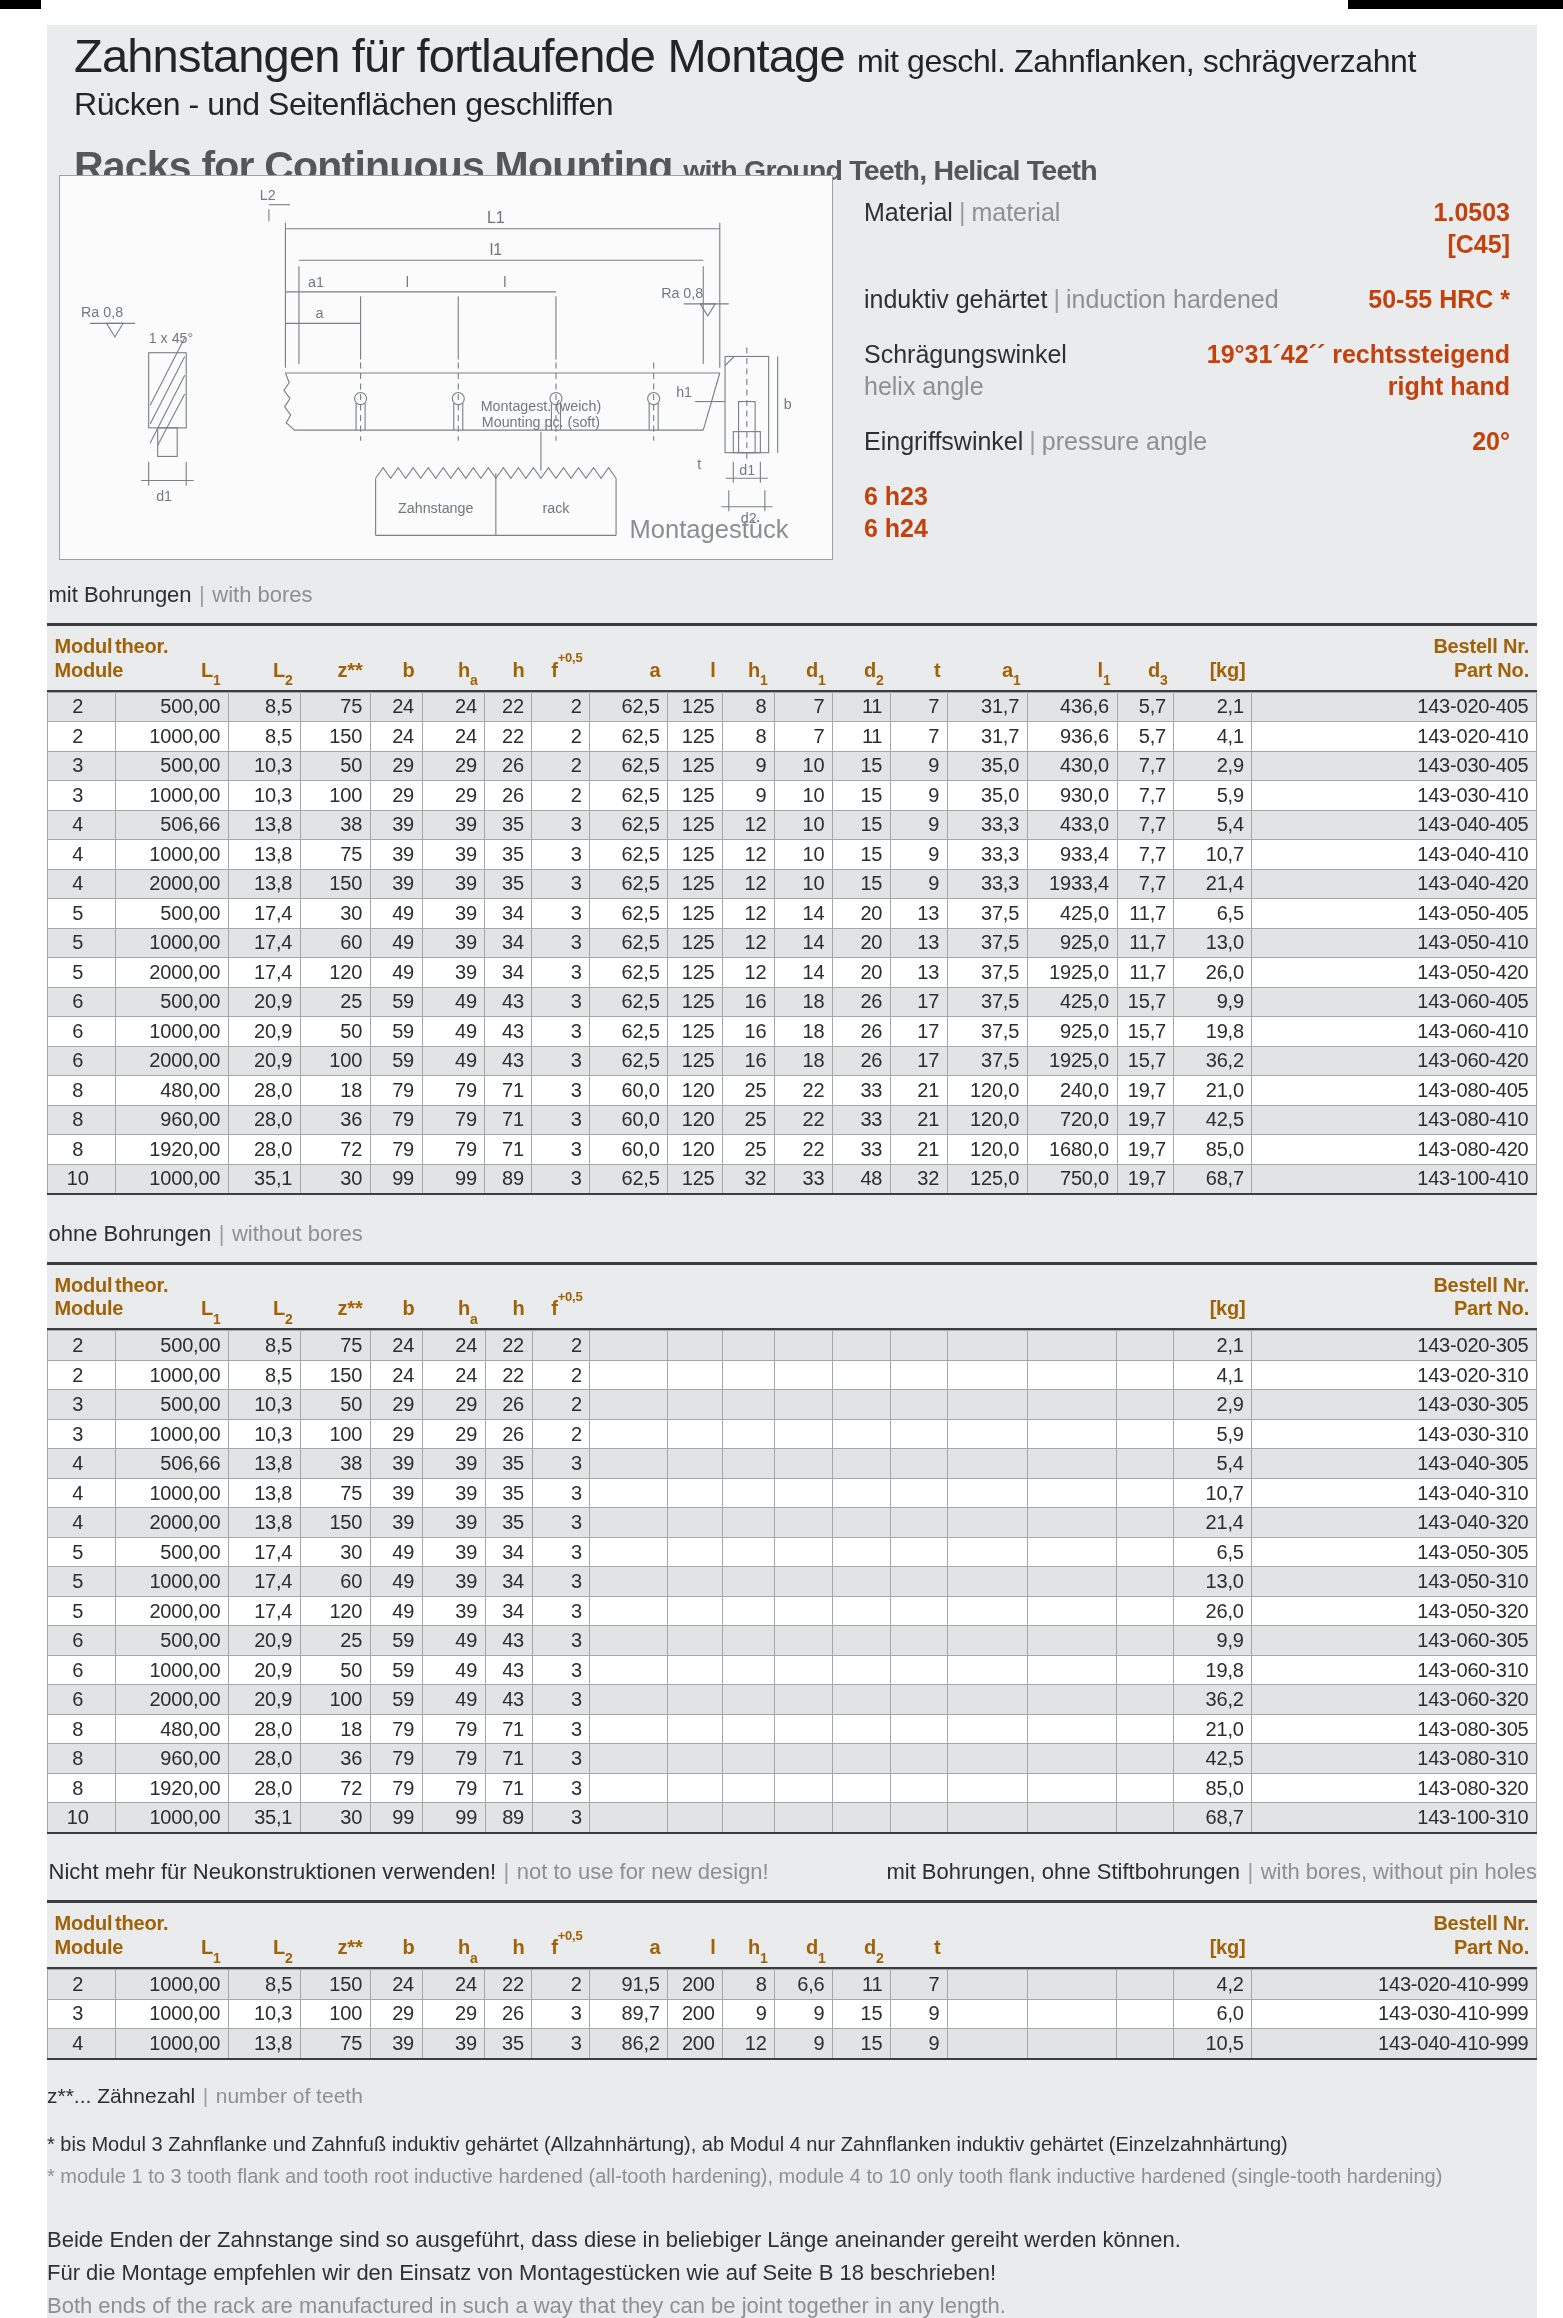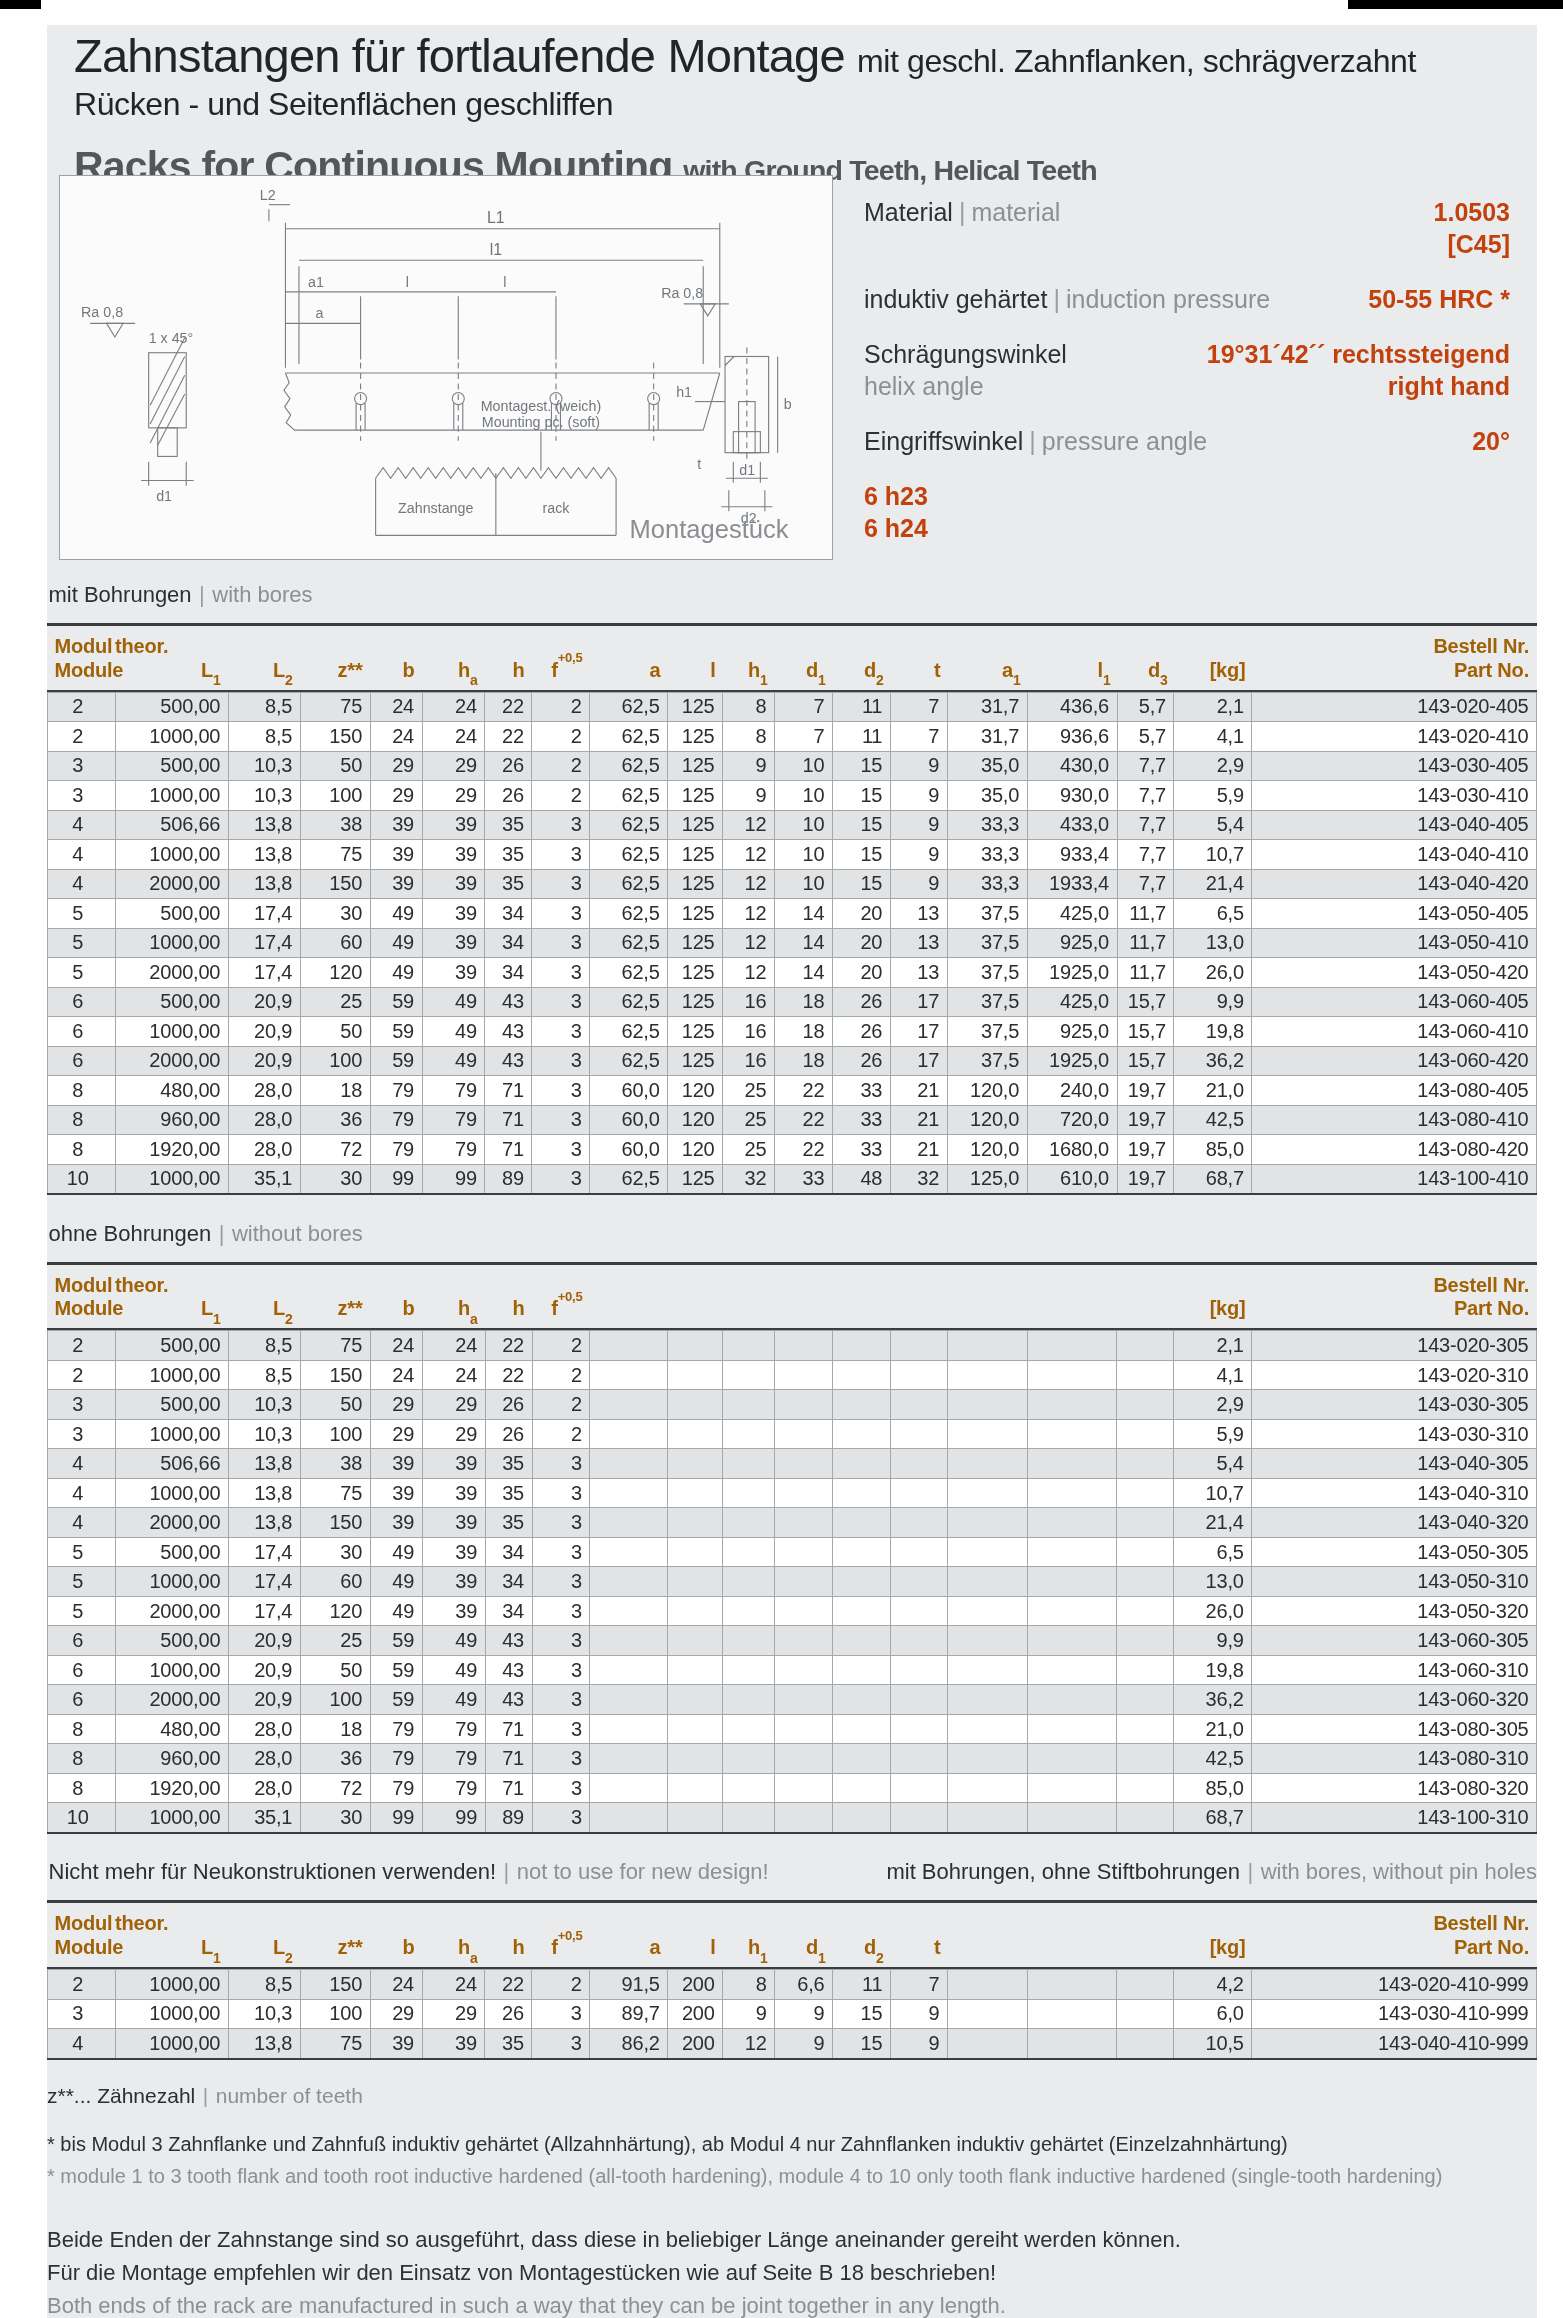--- a/index.html
+++ b/index.html
@@ -196,21 +196,21 @@
 
       <div class="specs">
         <div class="spec-row">
           <div class="spec-label"><span>Material</span><span class="sep">|</span><span class="en">material</span></div>
           <div class="spec-value">
               <div>1.0503</div>
               <div>[C45]</div>
             </div>
         </div>
         <div class="spec-row">
-          <div class="spec-label"><span>induktiv gehärtet</span><span class="sep">|</span><span class="en">induction pressure</span></div>
+          <div class="spec-label"><span>induktiv gehärtet</span><span class="sep">|</span><span class="en">induction hardened</span></div>
           <div class="spec-value">50-55 HRC *</div>
         </div>
         <div class="spec-row">
           <div class="spec-label">
               <div>Schrägungswinkel</div>
               <div class="en">helix angle</div>
             </div>
           <div class="spec-value">
               <div>19°31´42´´ rechtssteigend</div>
               <div>right hand</div>
@@ -663,21 +663,21 @@
                 <td class="c-num">99</td>
                 <td class="c-num">89</td>
                 <td class="c-num">3</td>
                 <td class="c-num">62,5</td>
                 <td class="c-num">125</td>
                 <td class="c-num">32</td>
                 <td class="c-num">33</td>
                 <td class="c-num">48</td>
                 <td class="c-num">32</td>
                 <td class="c-num">125,0</td>
-                <td class="c-num">610,0</td>
+                <td class="c-num">750,0</td>
                 <td class="c-num">19,7</td>
                 <td class="c-num">68,7</td>
                 <td class="c-part">143-100-410</td>
               </tr>
             </tbody>
           </table>
       </div>
 
       <div class="tbl-gap"></div>
       <div class="sec-label"><span>ohne Bohrungen</span><span class="sep">|</span><span class="en">without bores</span></div>

